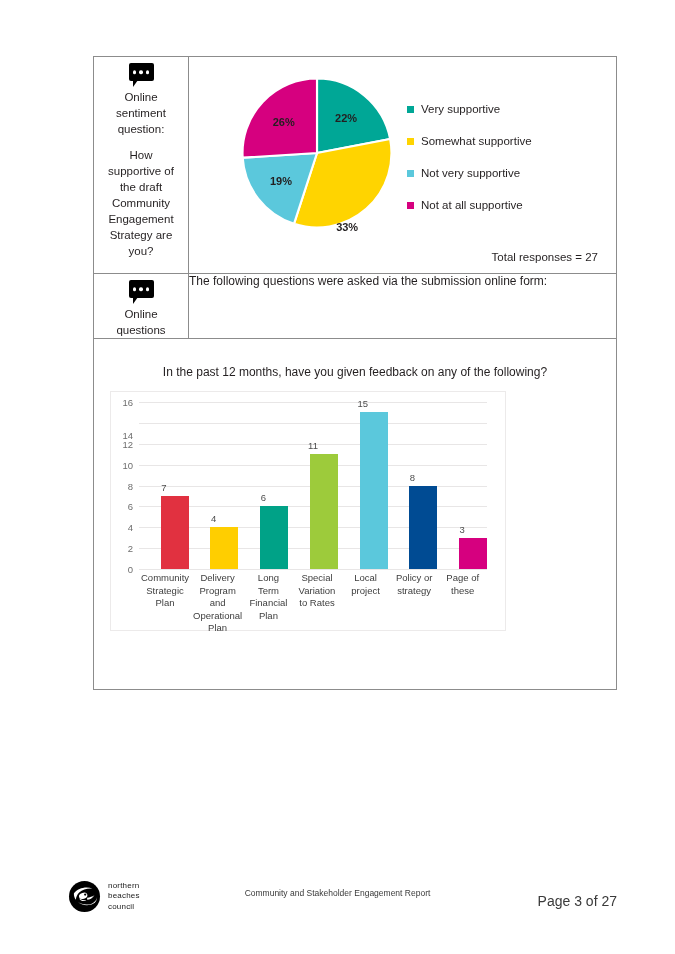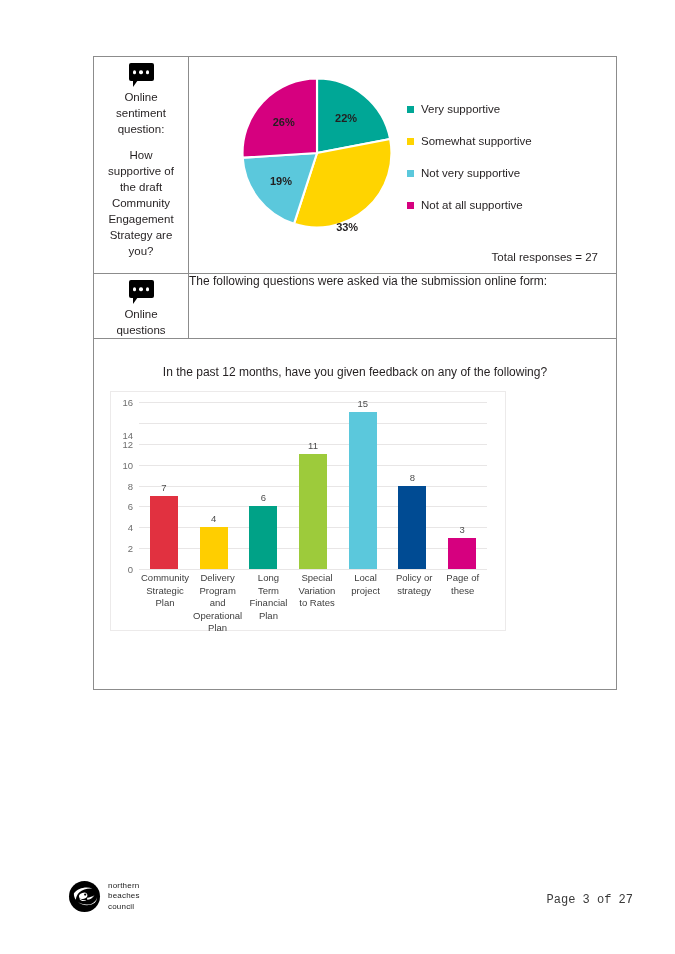--- a/index.html
+++ b/index.html
@@ -208,21 +208,21 @@
     top: 0;
     bottom: 0;
     display: flex;
     align-items: flex-end;
   }
   .bar-slot {
     flex: 1 1 0;
     height: 100%;
     position: relative;
     display: flex;
-    justify-content: center;
+    justify-content: flex-end;
     align-items: flex-end;
   }
   .bar-rect {
     width: 28px;
   }
   .bar-value {
     position: absolute;
     left: 50%;
     transform: translateX(-50%);
     font-size: 9.5px;
@@ -281,25 +281,24 @@
     text-align: center;
     font-size: 8.5px;
     line-height: 12px;
     color: #3a3a3a;
   }
   .footer-center .line2 {
     font-weight: 700;
   }
   .footer-page {
     position: absolute;
-    right: 42px;
+    right: 58px;
     top: 13px;
-    font-size: 12px;
+    font-size: 14px;
     color: #3a3a3a;
-    font-family: Liberation Mono, monospace;
   }
 </style>
 </head>
 <body>
 
 <div class="page-sheet">
 
   <table class="report-table">
     <colgroup>
         <col style="width:95px">
@@ -481,17 +480,18 @@
         <path d="M58 54 C66 52 74 50 80 46 C74 56 66 60 58 60 Z" fill="#ffffff"></path>
         <path d="M34 56 C40 60 48 62 56 62 C48 66 38 64 34 56 Z" fill="#ffffff"></path>
       </svg>
       <div class="logo-words">
         <div>northern</div>
         <div>beaches</div>
         <div>council</div>
       </div>
     </div>
     <div class="footer-center">
+      <div class="line1">Community and Stakeholder Engagement Report</div>
     </div>
     <div class="footer-page">Page 3 of 27</div>
   </div>
 
 </div>
 
 </body></html>

